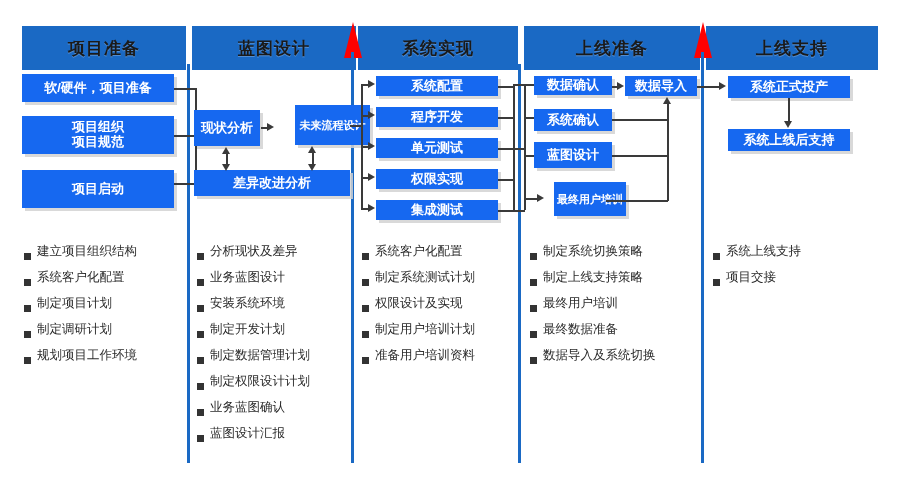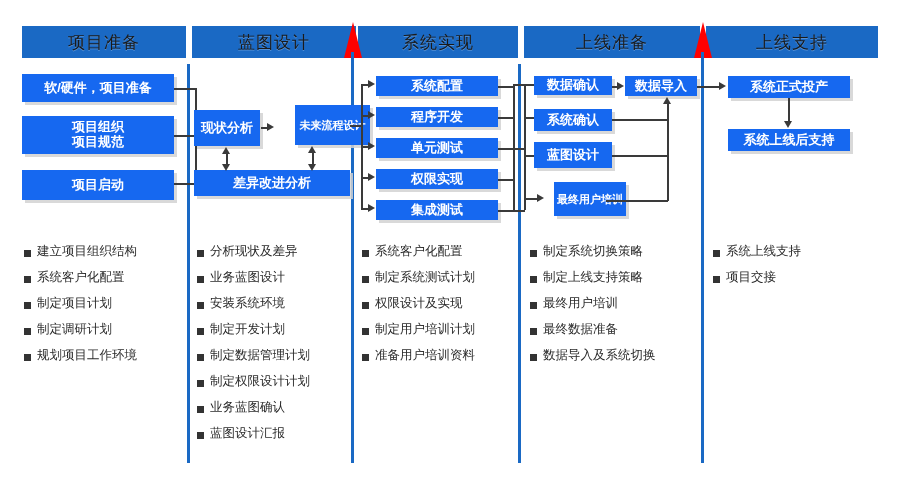--- a/index.html
+++ b/index.html
@@ -8,25 +8,25 @@
     background:#ffffff;
     font-family:"Liberation Sans","DejaVu Sans",sans-serif;
     overflow:hidden;
     position:relative;
   }
   #stage{position:absolute;left:0;top:0;width:898px;height:494px;}
 
   
   .hdr{
     position:absolute;
-    height:32px;
+    height:44px;
     background:#1a69c4;
     color:#1a1a1a;
     font-size:17px;
-    font-weight:normal;
+    font-weight:bold;
     display:flex;align-items:center;justify-content:center;
     letter-spacing:1px;
     text-shadow:0 1px 0 rgba(255,255,255,.25);
     box-sizing:border-box;
   }
 
   
   .vdiv{
     position:absolute;
     width:3px;
@@ -64,21 +64,21 @@
   .lnv{width:1.6px;}
 
   .ar{position:absolute;width:0;height:0;}
   .ar-r{border-top:4.5px solid transparent;border-bottom:4.5px solid transparent;border-left:7px solid #3a3a3a;}
   .ar-d{border-left:4.5px solid transparent;border-right:4.5px solid transparent;border-top:7px solid #3a3a3a;}
   .ar-u{border-left:4.5px solid transparent;border-right:4.5px solid transparent;border-bottom:7px solid #3a3a3a;}
 
   
   .blist{position:absolute;}
   .bitem{
-    display:flex;align-items:center;
+    display:flex;align-items:flex-end;
     font-size:12.5px;color:#2a2a2a;
     margin-bottom:9px;
     white-space:nowrap;
   }
   .bsq{
     width:7px;height:7px;background:#333;
     margin-right:6px;margin-top:4px;flex:none;
   }
 </style>
 </head>
@@ -96,21 +96,21 @@
   <div class="tri" style="left:694px;top:22px;"></div>
 
   <div class="vdiv" style="left:187px;top:64px;height:399px;"></div>
   <div class="vdiv" style="left:351px;top:52px;height:411px;"></div>
   <div class="vdiv" style="left:518px;top:64px;height:399px;"></div>
   <div class="vdiv" style="left:701px;top:52px;height:411px;"></div>
 
   <div class="box" style="left:22px;top:74px;width:152px;height:28px;">软/硬件，项目准备</div>
   <div class="box" style="left:22px;top:116px;width:152px;height:38px;white-space:pre-line;">项目组织
 项目规范</div>
-  <div class="box" style="left:22px;top:170px;width:152px;height:30px;">项目启动</div>
+  <div class="box" style="left:22px;top:170px;width:152px;height:38px;">项目启动</div>
 
   <div class="ln lnh" style="left:174px;top:88px;width:22px;"></div>
   <div class="ln lnh" style="left:174px;top:135px;width:22px;"></div>
   <div class="ln lnh" style="left:174px;top:183px;width:22px;"></div>
   <div class="ln lnv" style="left:195px;top:88px;height:96px;"></div>
   <div class="ln lnh" style="left:195px;top:135px;width:12px;"></div>
   <div class="ar ar-r" style="left:206px;top:131px;"></div>
 
   <div class="box" style="left:194px;top:110px;width:66px;height:36px;">现状分析</div>
   <div class="box sm" style="left:275px;top:105px;width:75px;height:40px;">未来流程设计</div>

